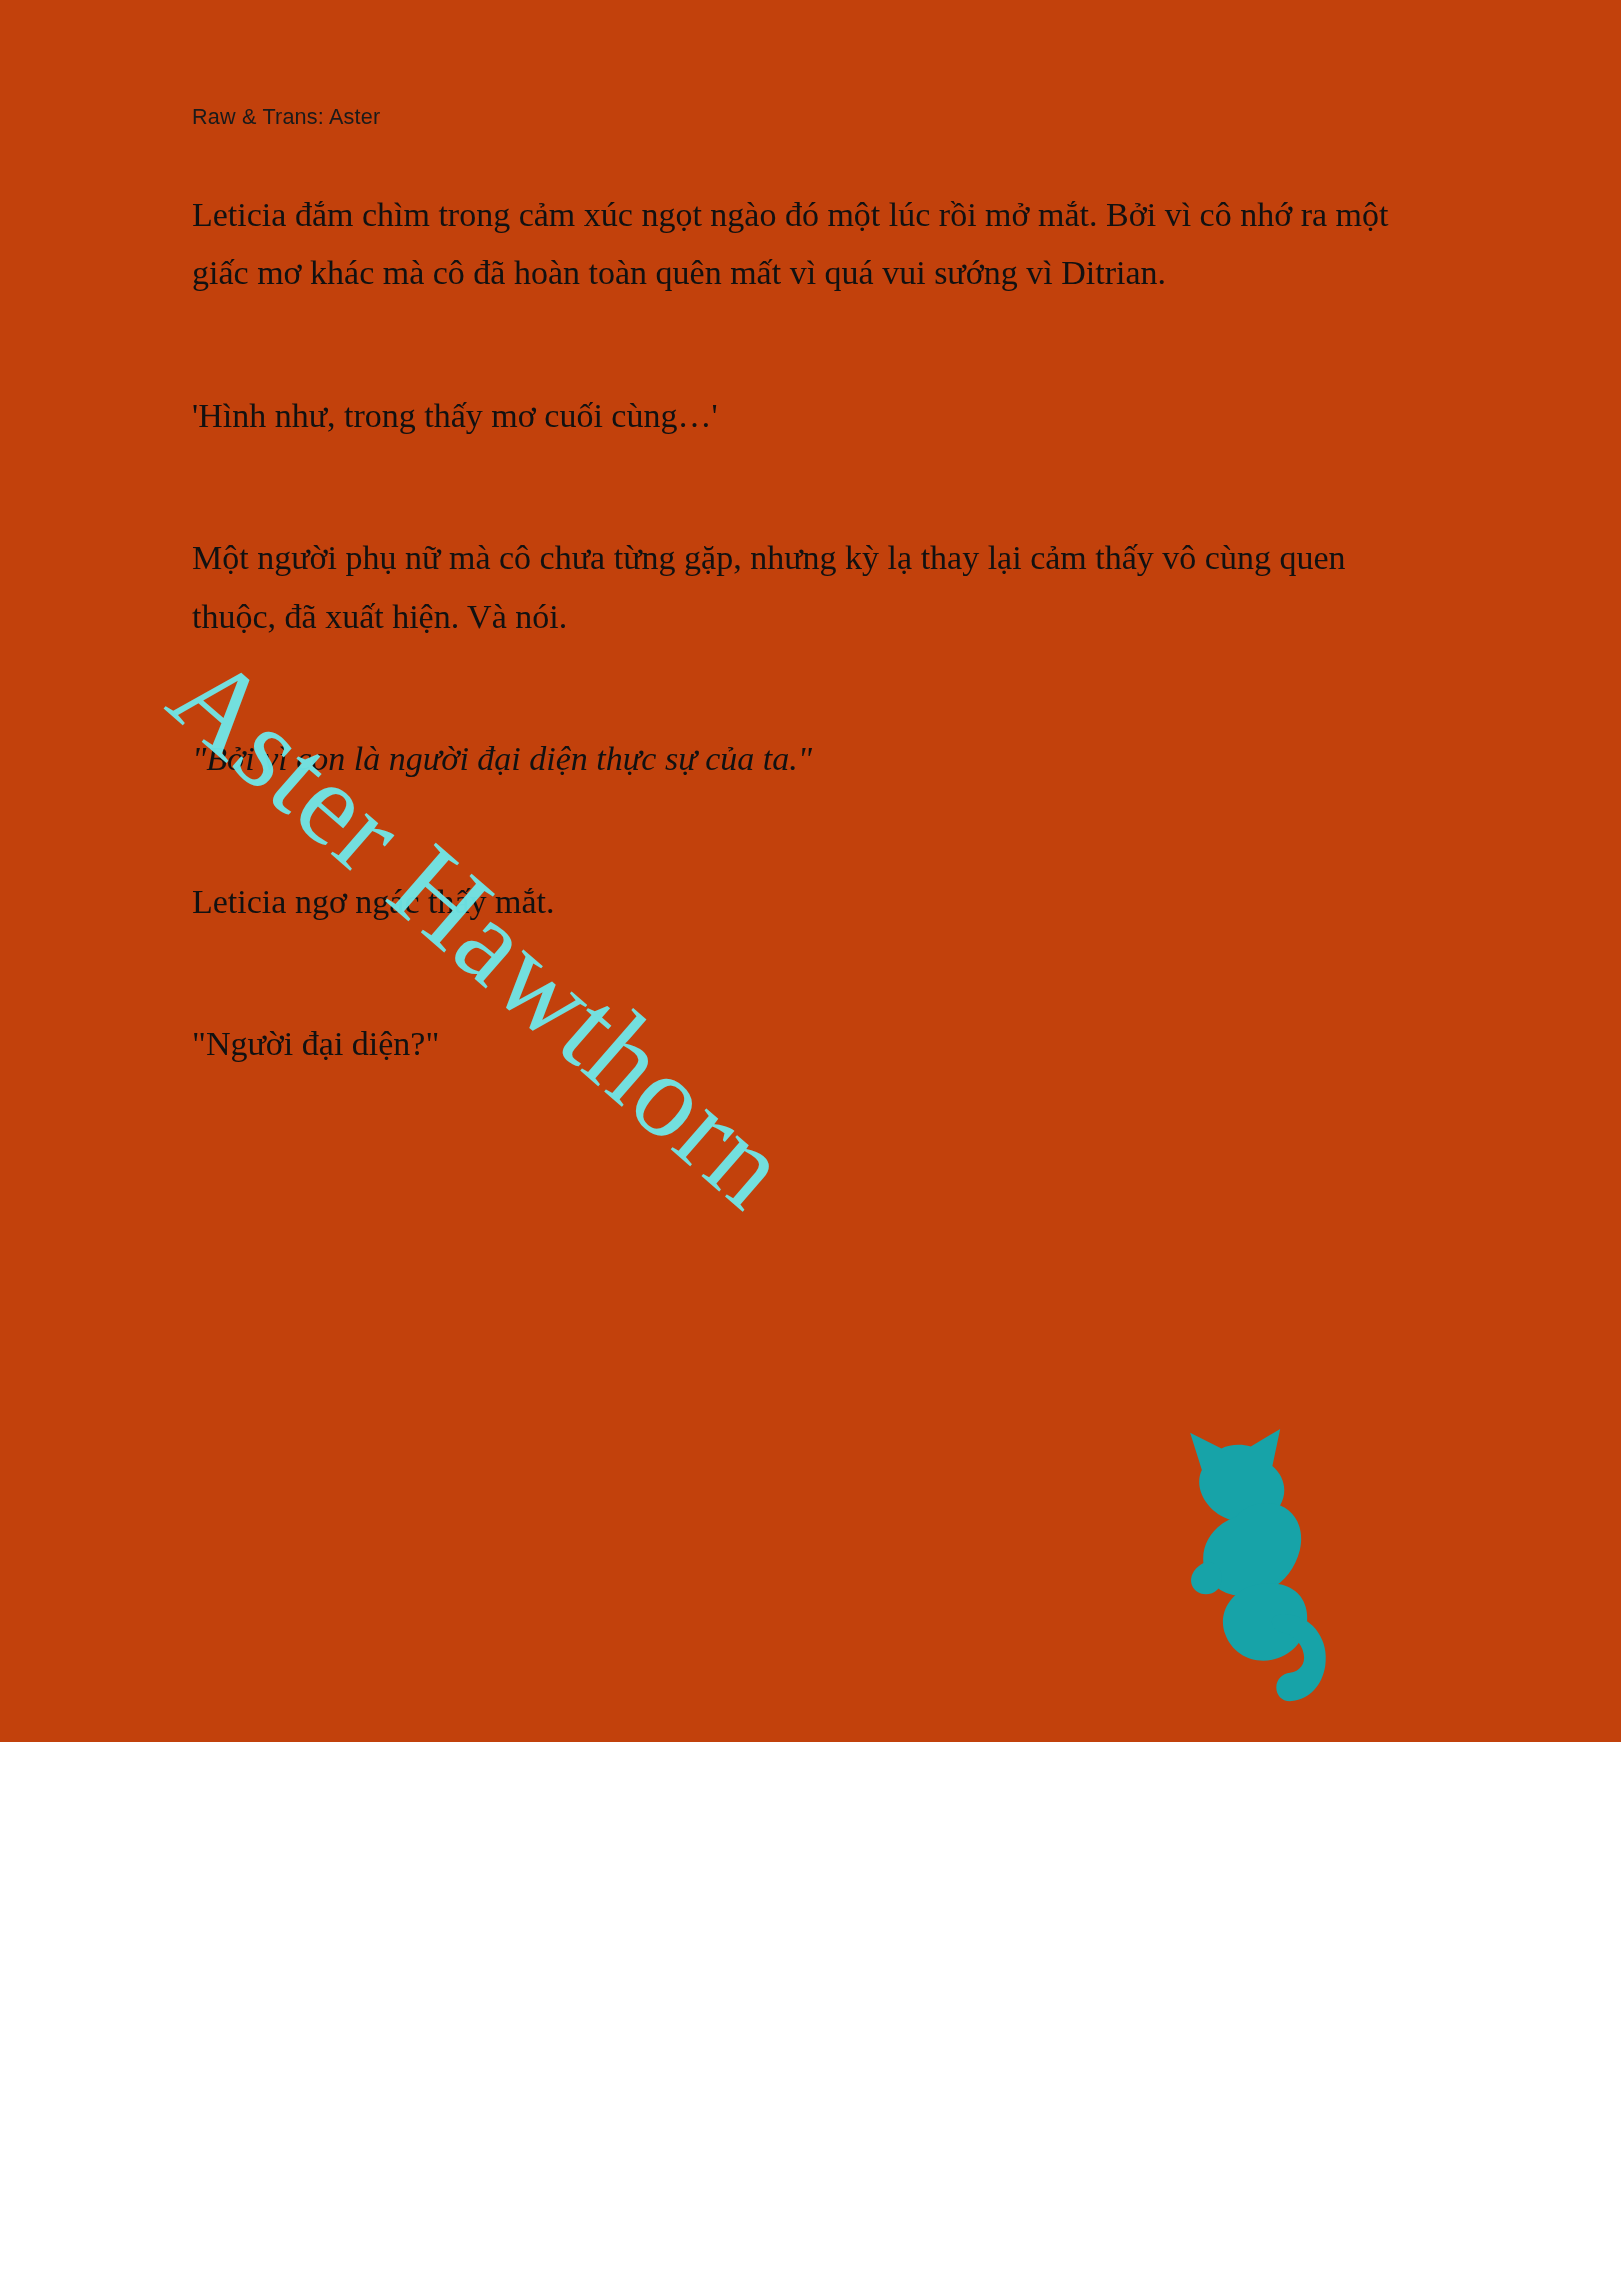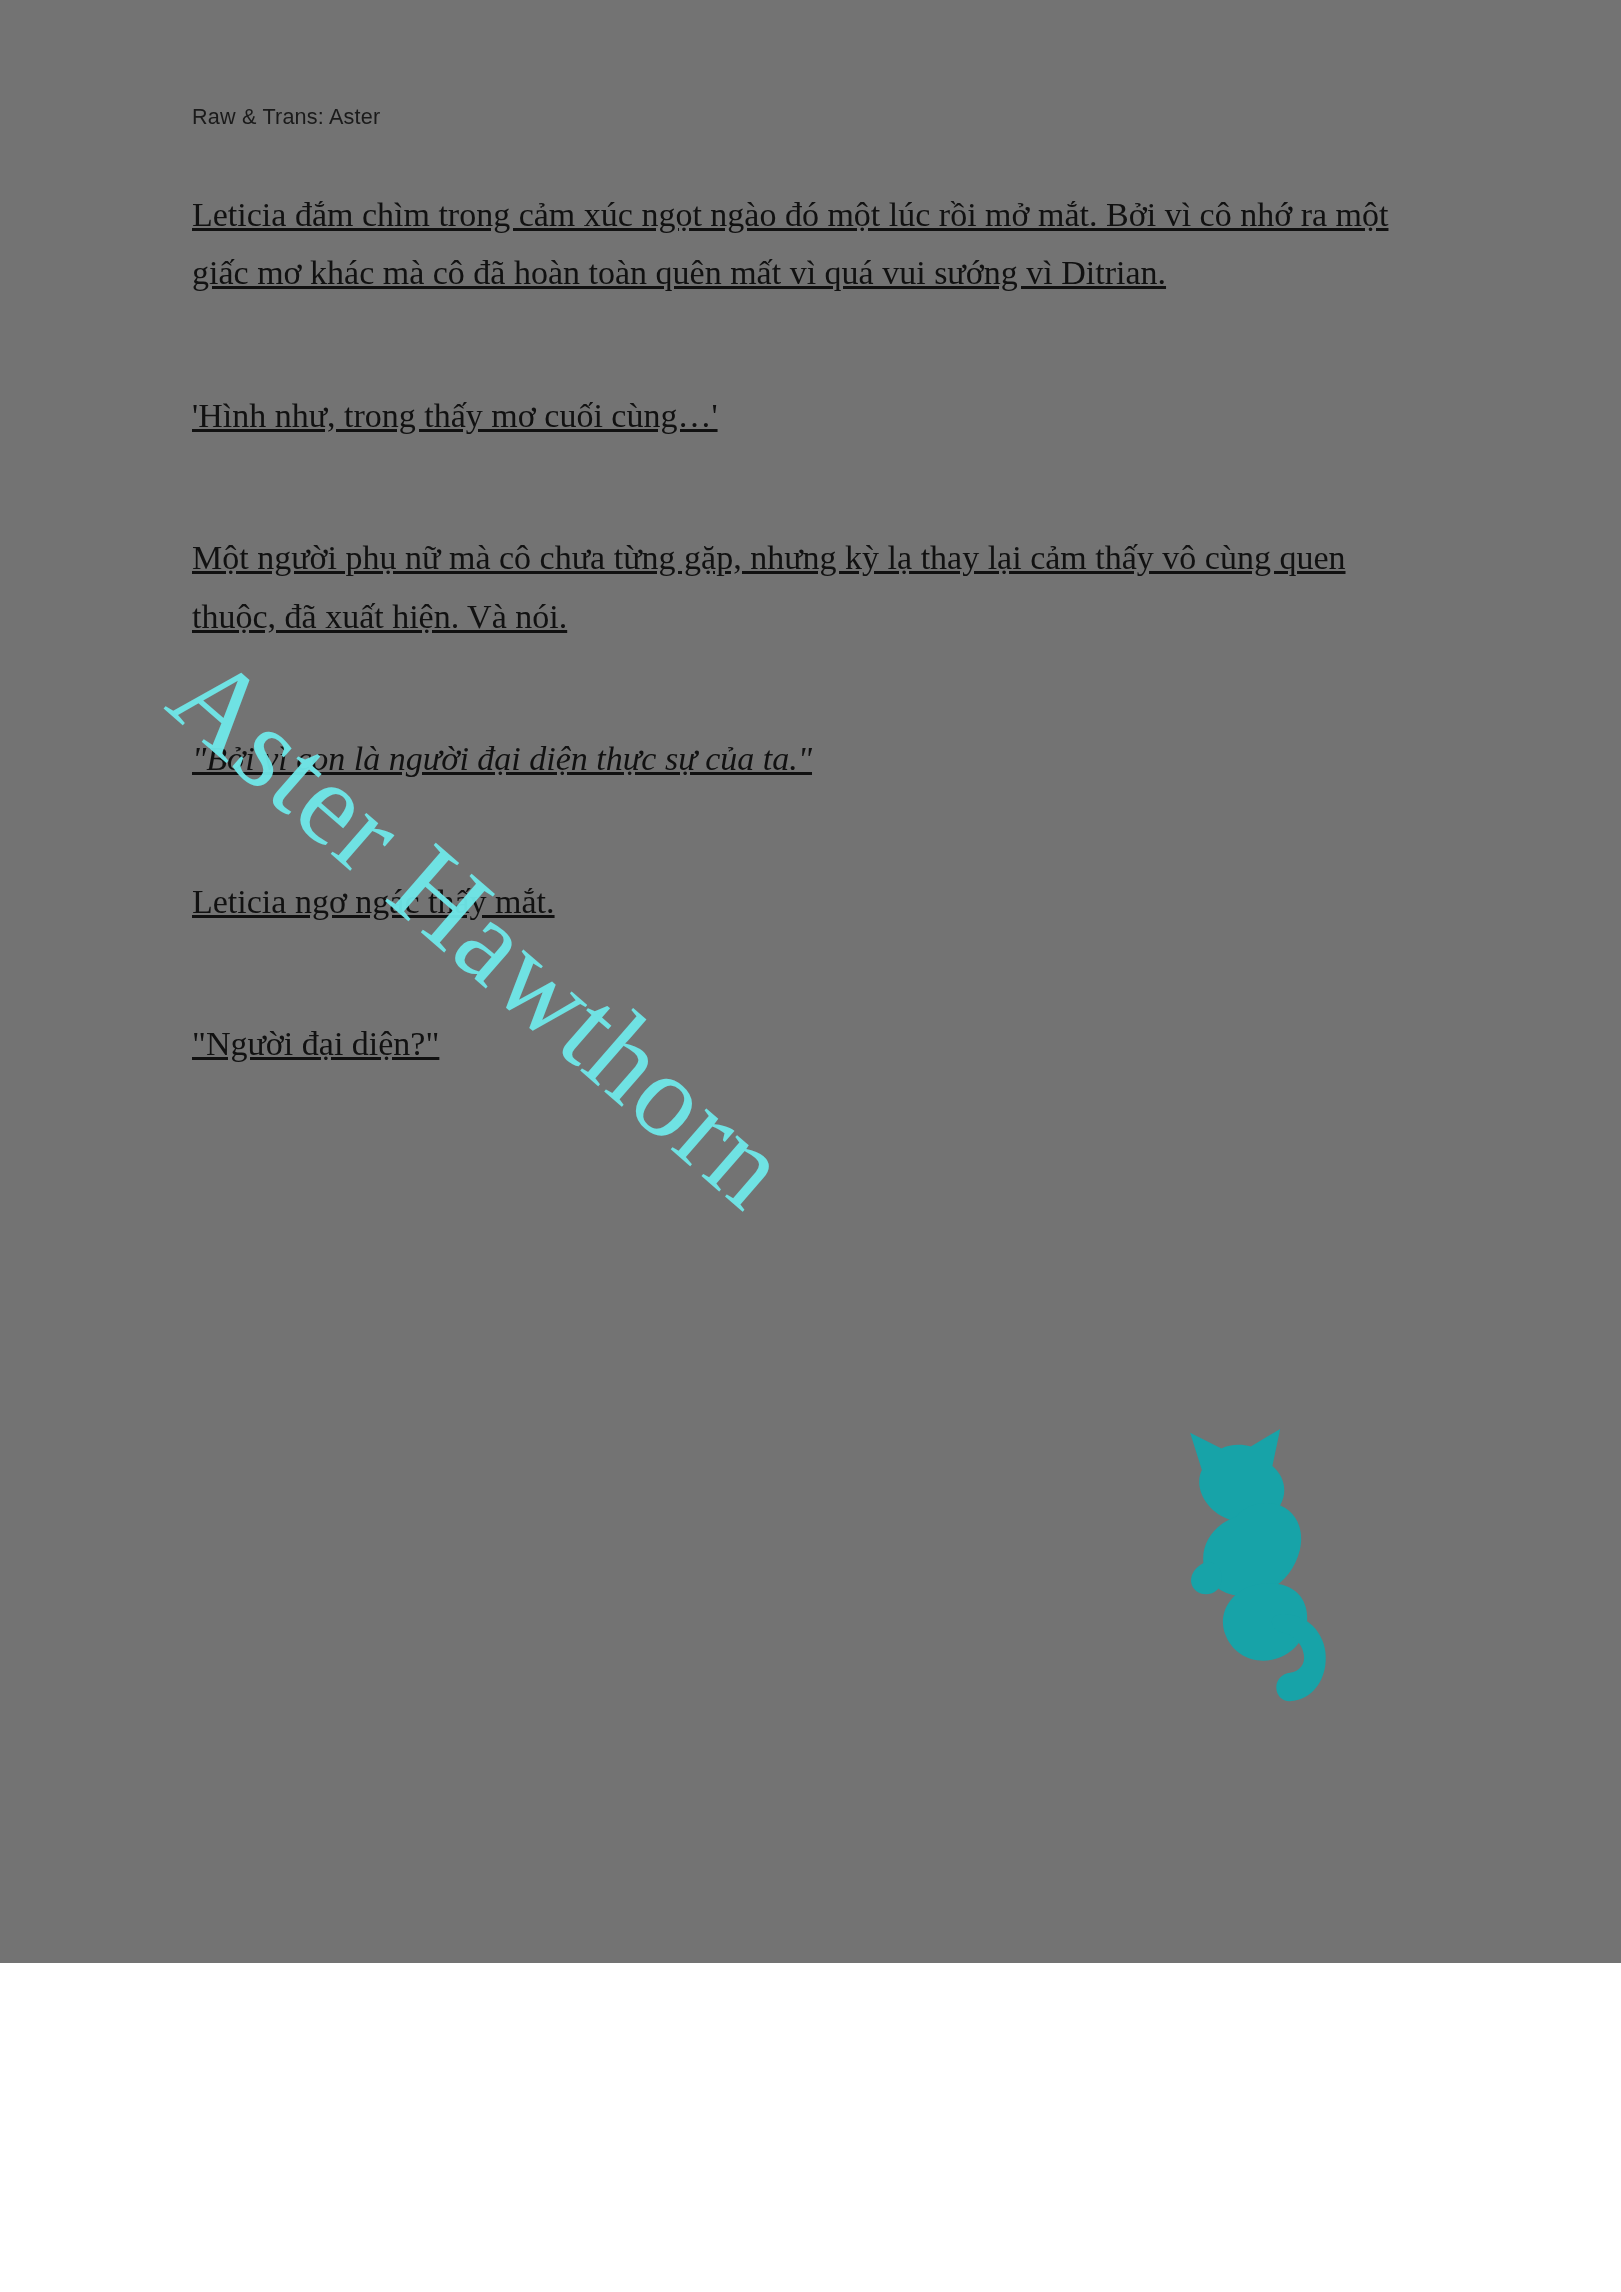--- a/index.html
+++ b/index.html
@@ -6,22 +6,22 @@
     margin: 0;
     padding: 0;
     background: #ffffff;
   }
   body {
     font-family: "Liberation Serif", serif;
   }
   .page {
     position: relative;
     width: 1621px;
-    height: 1963px;
-    background: #737373;
+    height: 1742px;
+    background: #c2410c;
     overflow: hidden;
   }
   .header {
     position: absolute;
     top: 104px;
     left: 192px;
     font-family: "Liberation Sans", sans-serif;
     font-size: 21.6px;
     color: #1a1a1a;
     letter-spacing: 0.2px;
@@ -37,21 +37,20 @@
     line-height: 1.72;
     color: #111111;
     margin: 0 0 74px 0;
     text-align: left;
   }
   .para.italic {
     font-style: italic;
   }
   .para.gap-large {
     margin-bottom: 84px;
-    text-decoration: underline;
   }
   
   .watermark {
     position: absolute;
     left: 233px;
     top: 627px;
     transform-origin: left top;
     transform: rotate(41deg);
     font-family: "Liberation Serif", serif;
     font-size: 118px;

